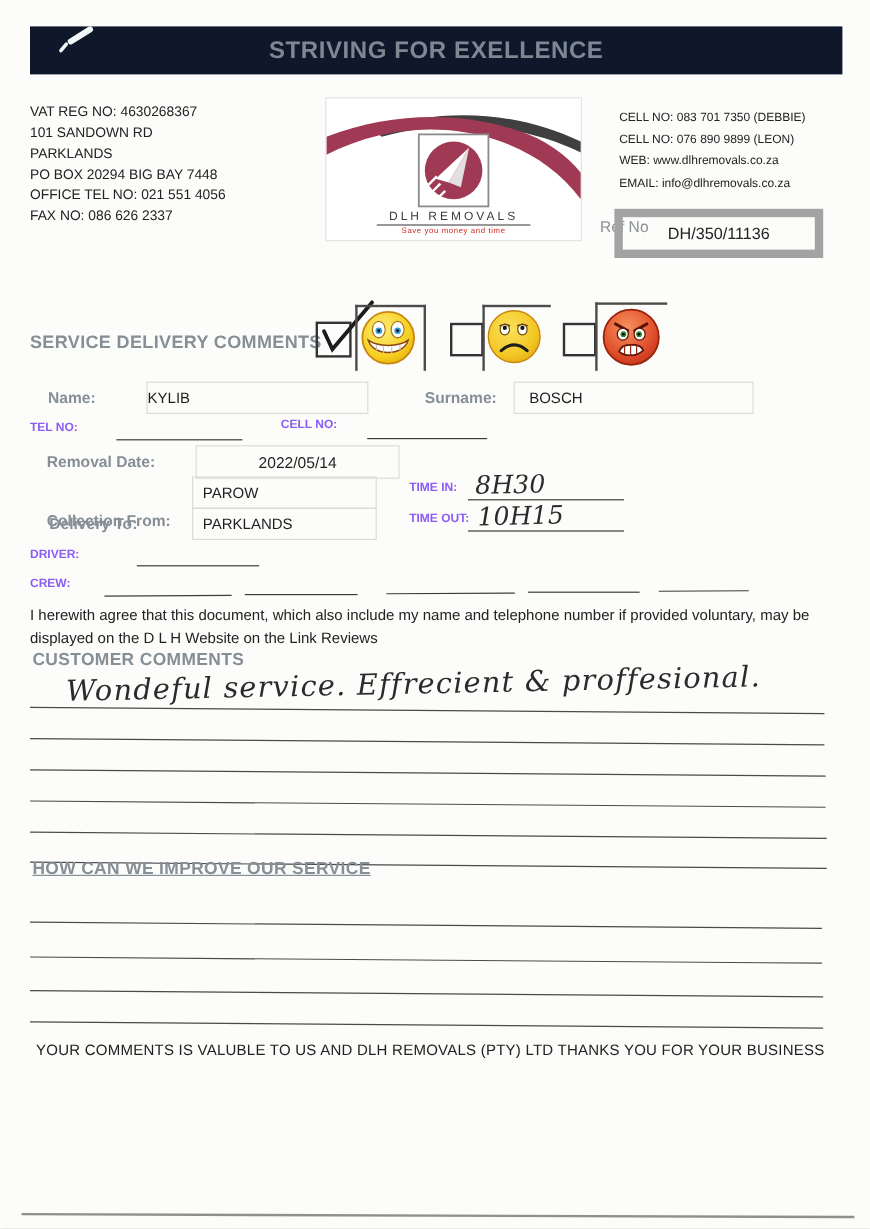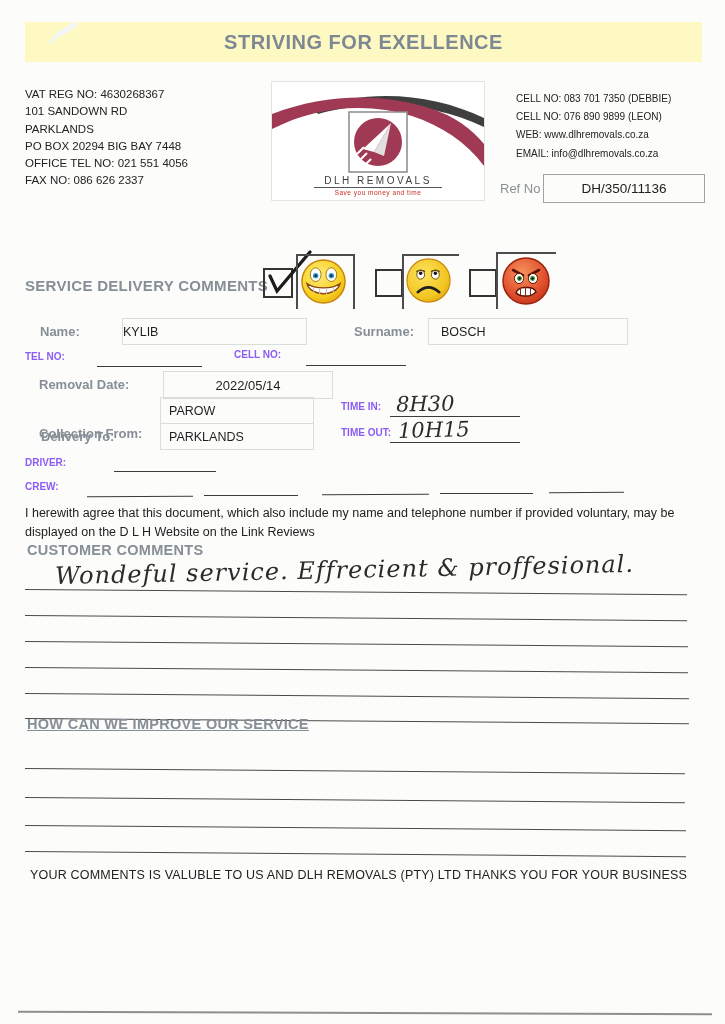--- a/index.html
+++ b/index.html
@@ -4,35 +4,35 @@
 <style>
   html,body{margin:0;padding:0;background:#e8e8e6;}
   .page{
     position:relative;width:725px;height:1024px;margin:0 auto;
     background:#fcfcfa;overflow:hidden;
     font-family:"Liberation Sans",sans-serif;color:#2e2e2e;
     box-shadow:0 0 6px rgba(0,0,0,.25);
   }
   .abs{position:absolute;}
   
-  .banner{left:25px;top:22px;width:677px;height:40px;background:#fef9c3;
+  .banner{left:25px;top:22px;width:677px;height:40px;background:#0f172a;
     display:flex;align-items:center;justify-content:center;}
   .banner-title{font-size:20px;font-weight:bold;color:#7d8893;letter-spacing:.5px;}
   .scratch{left:55px;top:27px;width:24px;height:5px;background:#f3f6f8;transform:rotate(-32deg);border-radius:3px;}
   .scratch2{left:48px;top:38px;width:10px;height:3px;background:#eef3f6;transform:rotate(-50deg);border-radius:2px;}
   
   .company{left:25px;top:86px;width:250px;font-size:11.5px;line-height:17.3px;color:#222;}
   .contacts{left:516px;top:90px;width:225px;font-size:10px;line-height:18.2px;color:#222;}
   .logo-box{left:271px;top:81px;width:212px;height:118px;background:#fff;border:1px solid #e3e3e0;}
   .logo-name{position:absolute;left:0;top:93px;width:100%;text-align:center;
     font-size:10px;letter-spacing:2.5px;color:#3c3c3c;border:none;}
   .logo-rule{position:absolute;left:42px;top:105px;width:128px;border-bottom:1px solid #555;}
   .logo-tag{position:absolute;left:0;top:107px;width:100%;text-align:center;font-size:6.5px;color:#cc2a1e;letter-spacing:.5px;}
   .ref-label{left:500px;top:181px;font-size:13px;color:#8a9096;}
-  .ref-box{left:543px;top:174px;width:160px;height:27px;border:1px solid #a3a3a3;
+  .ref-box{left:512px;top:174px;width:160px;height:27px;border:7px solid #a3a3a3;
     display:flex;align-items:center;justify-content:center;font-size:13.5px;color:#222;}
   
   .svc-title{left:25px;top:277px;font-size:15px;font-weight:bold;color:#868e96;letter-spacing:.3px;}
   .cbox{border:2px solid #343434;background:transparent;}
   .cb1{left:263px;top:268px;width:26px;height:26px;}
   .cb2{left:375px;top:269px;width:24px;height:24px;}
   .cb3{left:469px;top:269px;width:24px;height:24px;}
   .frame{border-top:2px solid #4c4c4c;border-left:2px solid #4c4c4c;}
   .frame-happy{left:296px;top:254px;width:55px;height:53px;border-right:2px solid #4c4c4c;}
   .frame-sad{left:402px;top:254px;width:55px;height:53px;}

